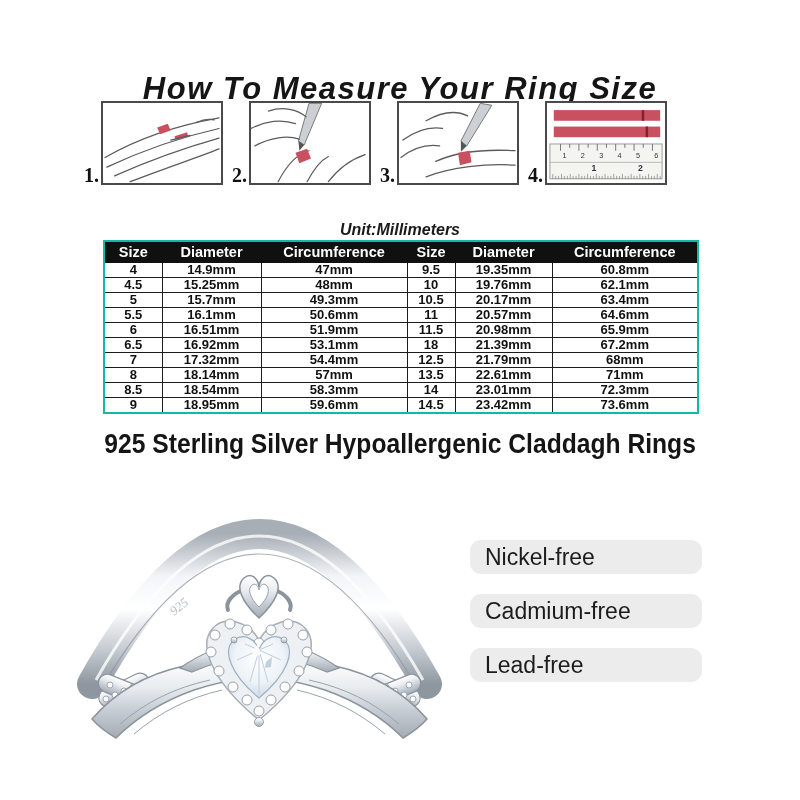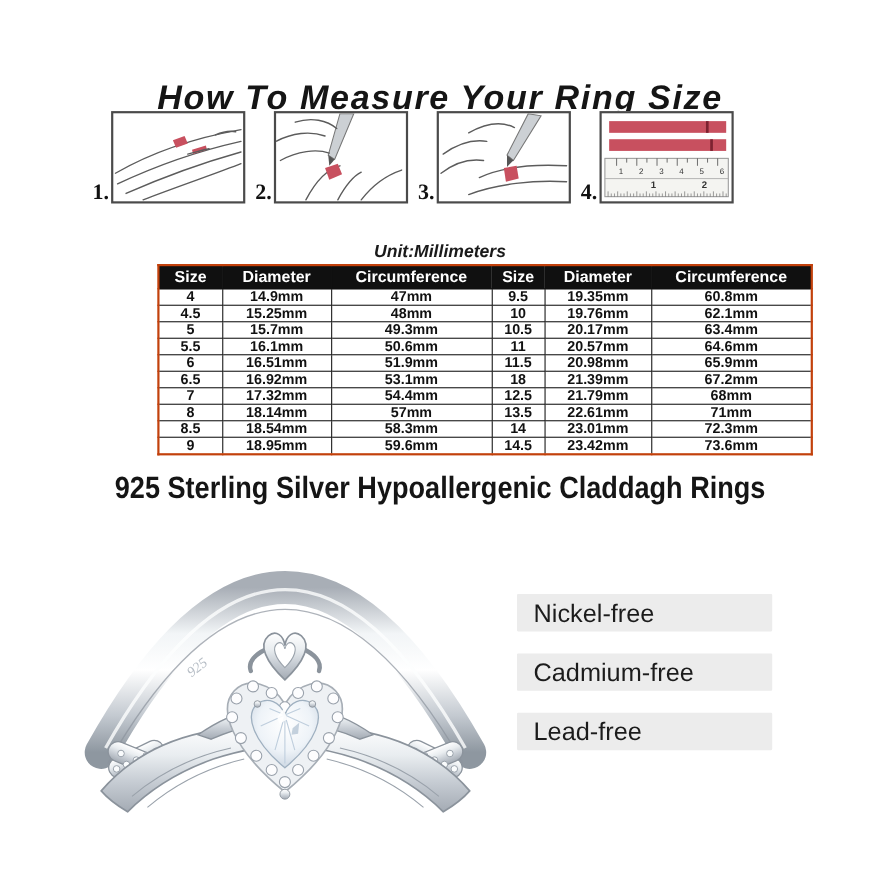--- a/index.html
+++ b/index.html
@@ -17,36 +17,36 @@
   .step-box{width:122px;height:84px;border:2px solid #4a4a4a;background:#fff;box-sizing:border-box;}
   .step-box svg{display:block;width:100%;height:100%;}
 
   .chart-heading{position:absolute;top:199px;left:0;width:800px;text-align:center;
                  font-size:20px;font-weight:bold;letter-spacing:1.2px;color:#1a1a1a;}
   .chart-unit{position:absolute;top:221px;left:0;width:800px;text-align:center;
               font-size:16px;font-weight:bold;color:#1a1a1a;font-style:italic;}
 
   table.size-table{position:absolute;top:240px;left:103px;width:594px;
                    border-collapse:collapse;table-layout:fixed;
-                   border:2px solid #c2410c;margin-left:40px;}
+                   border:2px solid #14b8a6;}
   table.size-table th{background:#101010;color:#fff;font-size:14.5px;font-weight:bold;
                       padding:2px 0;border:1px solid #101010;}
   table.size-table td{border:1px solid #1c1c1c;text-align:center;font-size:13px;
                       font-weight:bold;height:14px;padding:0;line-height:1.05;color:#111;}
 
   .product-title{position:absolute;top:428px;left:0;width:800px;text-align:center;}
   .product-title span{display:inline-block;font-size:28px;font-weight:bold;color:#151515;
                       transform:scaleX(0.88);transform-origin:center;white-space:nowrap;}
 
   .ring-photo{position:absolute;top:494px;left:62px;width:395px;height:270px;}
   .ring-photo svg{display:block;width:100%;height:100%;}
 
   .features{position:absolute;top:540px;left:470px;width:232px;display:flex;
             flex-direction:column;}
-  .feature-badge{width:232px;height:34px;background:#ececec;border-radius:1px;
+  .feature-badge{width:232px;height:34px;background:#ececec;border-radius:11px;
                  margin-bottom:20px;display:flex;align-items:center;
                  font-size:23px;color:#1c1c1c;padding-left:15px;box-sizing:border-box;}
 
   .line{stroke:#5c5c5c;stroke-width:1.3;fill:none;stroke-linecap:round;}
   .redfill{fill:#c8505f;}
   .ruler-num{font-family:"Liberation Sans",sans-serif;font-size:7.5px;fill:#333;}
   .ruler-num-big{font-family:"Liberation Sans",sans-serif;font-size:9px;font-weight:bold;fill:#333;}
 </style>
 </head>
 <body>

